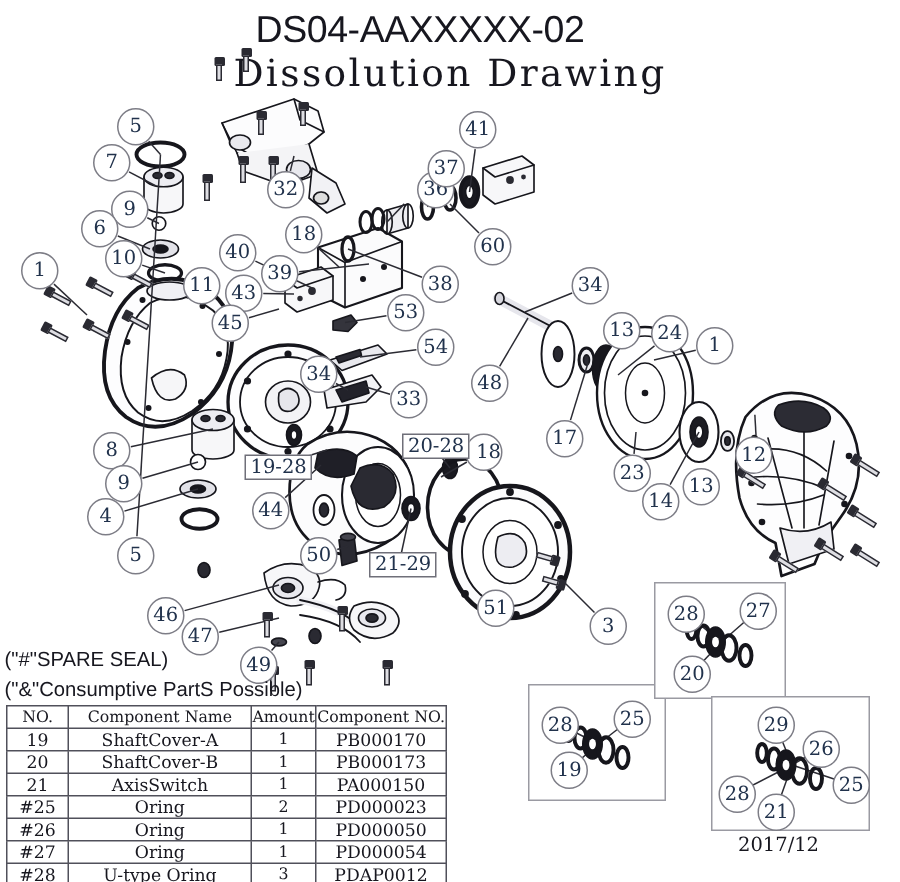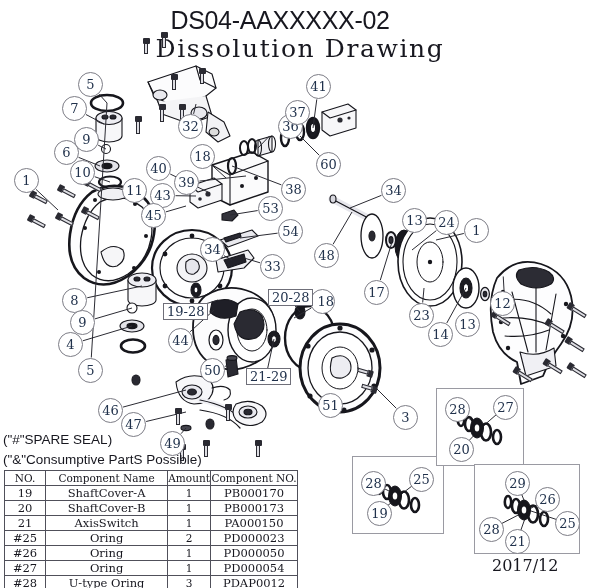--- a/index.html
+++ b/index.html
@@ -139,21 +139,21 @@
   #parts-table .c-name  { width: 124px; }
   #parts-table .c-amt   { width: 42px; font-size: 10.5px; }
   #parts-table .c-pn    { width: 86px; }
   #parts-table thead th { font-size: 10.5px; }
 
   #date-stamp {
     position: absolute;
     left: 492px;
     top: 556px;
     font-family: "DejaVu Serif", serif;
-    font-size: 16px;
+    font-size: 13px;
     color: #17171f;
     z-index: 9;
   }
 
   svg.drawlayer {
     position: absolute;
     left: 0; top: 0;
     width: 600px; height: 588px;
     z-index: 2;
     pointer-events: none;

